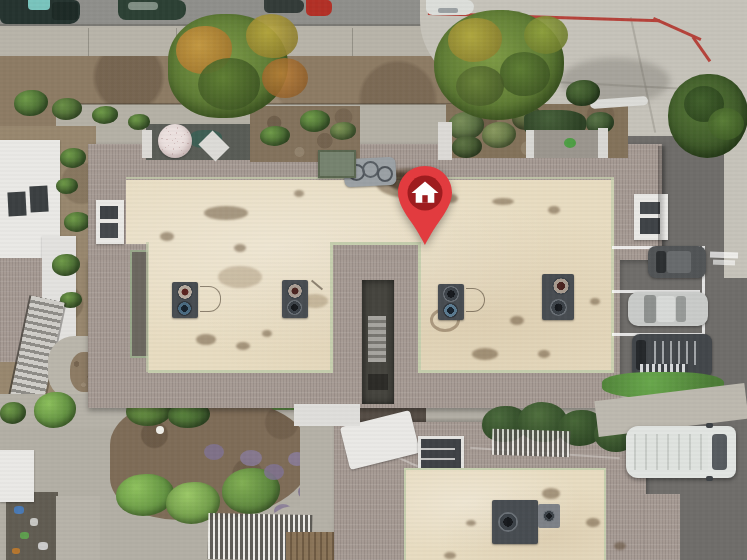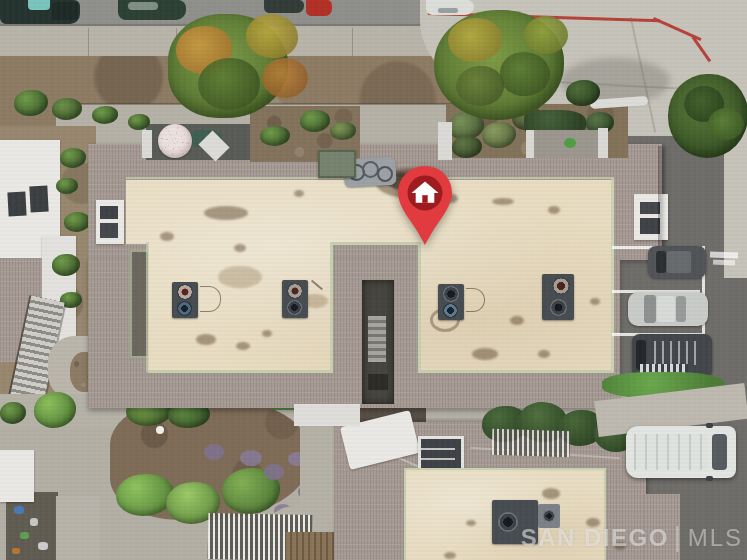--- a/index.html
+++ b/index.html
@@ -312,19 +312,14 @@
     <svg width="54" height="80" viewBox="0 0 54 80">
       <path d="M27 0C11.8 0 0 11.9 0 26.6 0 37 7 47.5 13.5 56.5 20 65.5 27 79 27 79s7-13.5 13.5-22.5C47 47.5 54 37 54 26.6 54 11.9 42.2 0 27 0z" fill="#e23b3f"></path>
       <circle cx="27" cy="27" r="17.5" fill="#9e1c1f"></circle>
       <g>
         <path d="M27 15.5 13.5 27h4.2v9.8h18.6V27h4.2z" fill="#ffffff"></path>
         <rect x="24.3" y="29.2" width="5.4" height="7.6" fill="#9e1c1f"></rect>
       </g>
     </svg>
   </div>
 
-  <div class="a wm" style="right:4px;bottom:6px;">
-    <span>SAN DIEGO</span>
-    <span class="sep">|</span>
-    <span class="mls">MLS</span>
-  </div>
 
 </div>
 
 </body></html>

